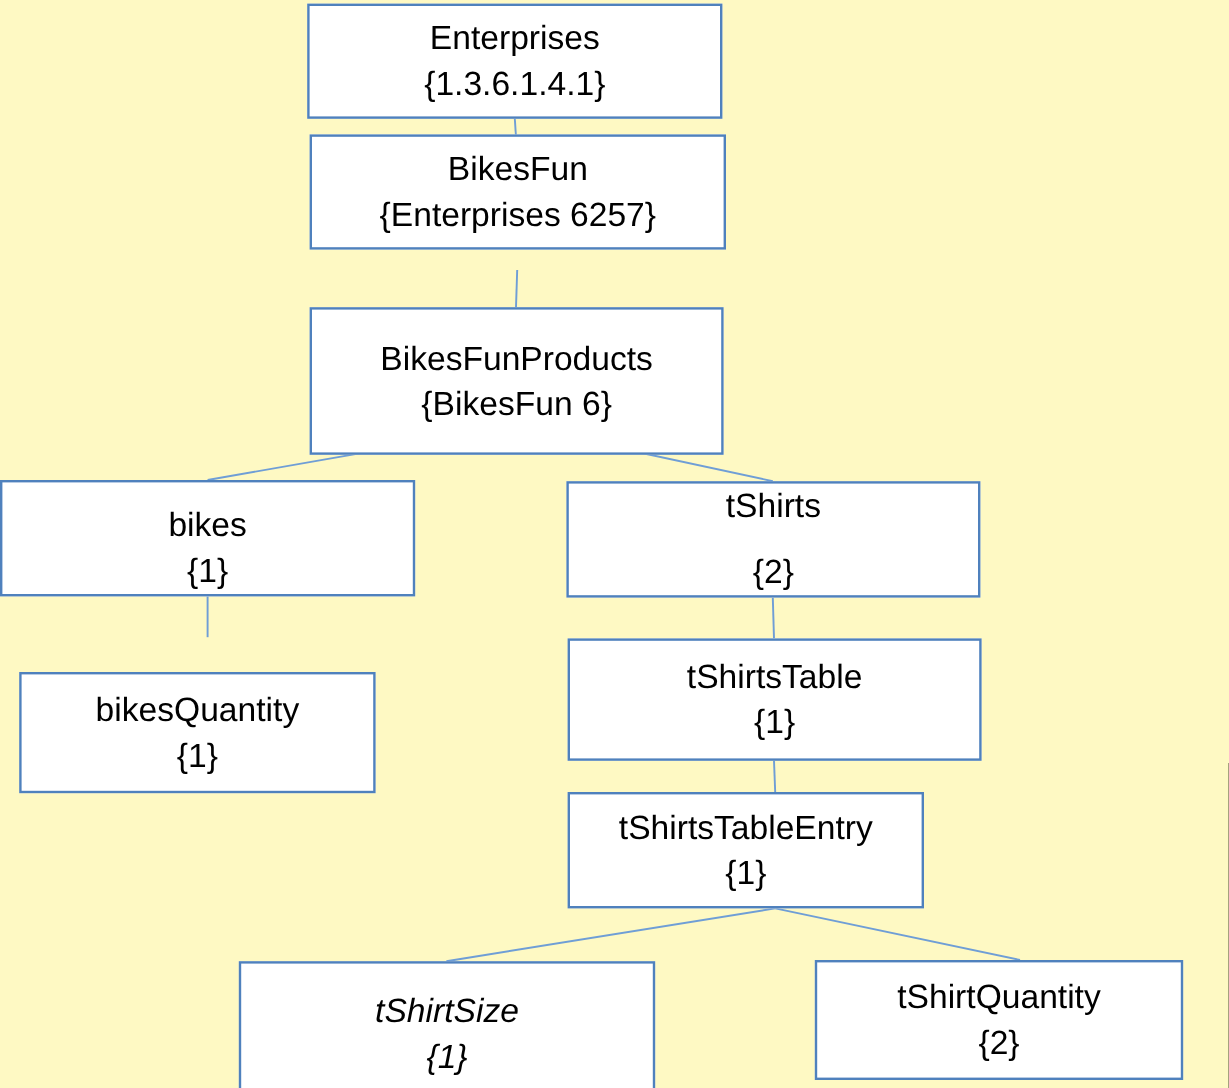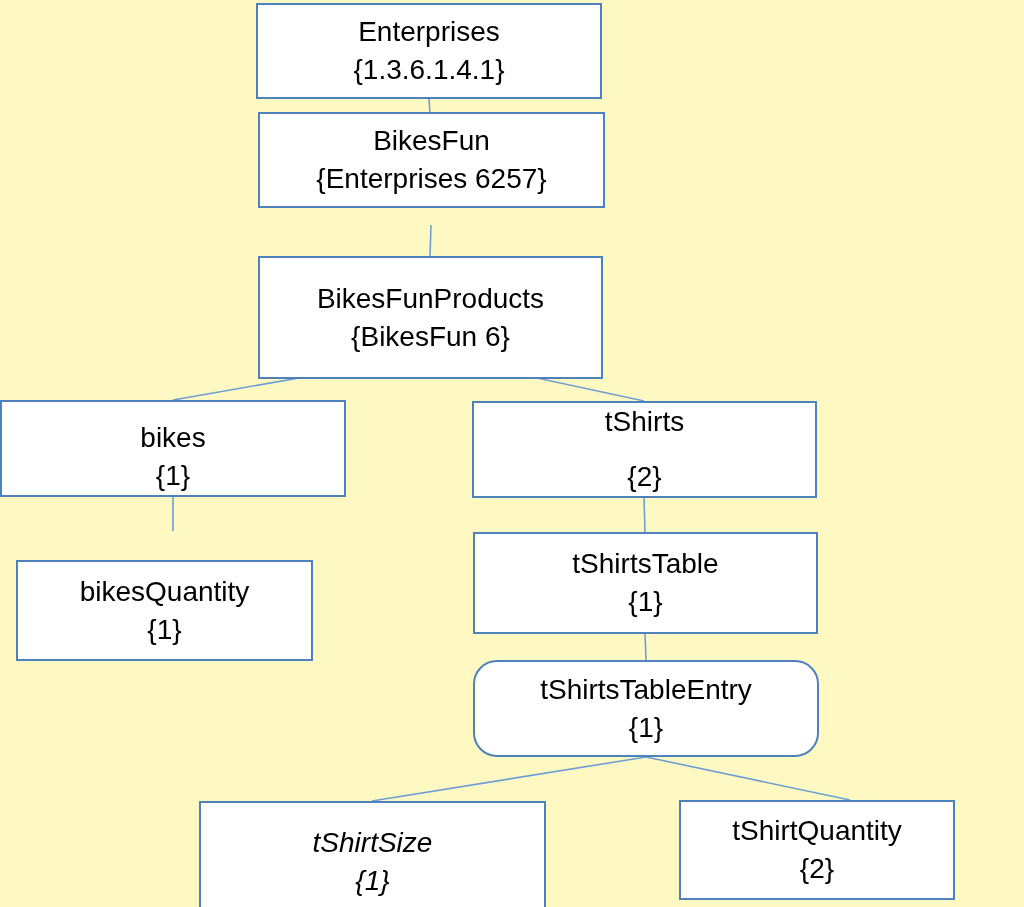--- a/index.html
+++ b/index.html
@@ -45,23 +45,23 @@
     white-space: nowrap;
   }
   
   #n-enterprises      { left: 256px; top: 3px;   width: 346px; height: 96px; }
   #n-bikesfun         { left: 258px; top: 112px; width: 347px; height: 96px; }
   #n-bikesfunproducts { left: 258px; top: 256px; width: 345px; height: 123px; }
   #n-bikes            { left: 0px;   top: 400px; width: 346px; height: 97px; justify-content: flex-end; }
   #n-tshirts          { left: 472px; top: 401px; width: 345px; height: 97px; justify-content: space-between; }
   #n-bikesquantity    { left: 16px;   top: 531px; width: 297px; height: 101px; margin-top: 29px; }
   #n-tshirtstable     { left: 473px; top: 532px; width: 345px; height: 102px; }
-  #n-tshirtstableentry{ left: 473px; top: 660px; width: 346px; height: 97px; border-radius: 24px; }
+  #n-tshirtstableentry{ left: 473px; top: 660px; width: 297px; height: 97px; }
   #n-tshirtsize       { left: 199px; top: 801px; width: 347px; height: 122px; font-style: italic; }
-  #n-tshirtquantity   { left: 679px; top: 800px; width: 276px; height: 100px; }
+  #n-tshirtquantity   { left: 679px; top: 800px; width: 307px; height: 100px; }
 </style>
 </head>
 <body>
 
 <div class="canvas">
 
   <svg class="edges" viewBox="0 0 1024 907" xmlns="http://www.w3.org/2000/svg">
     <line class="edge" x1="429" y1="99" x2="431" y2="129"></line>
     <line class="edge" x1="431" y1="225" x2="430" y2="256"></line>
     <line class="edge" x1="430" y1="355" x2="173" y2="400"></line>

